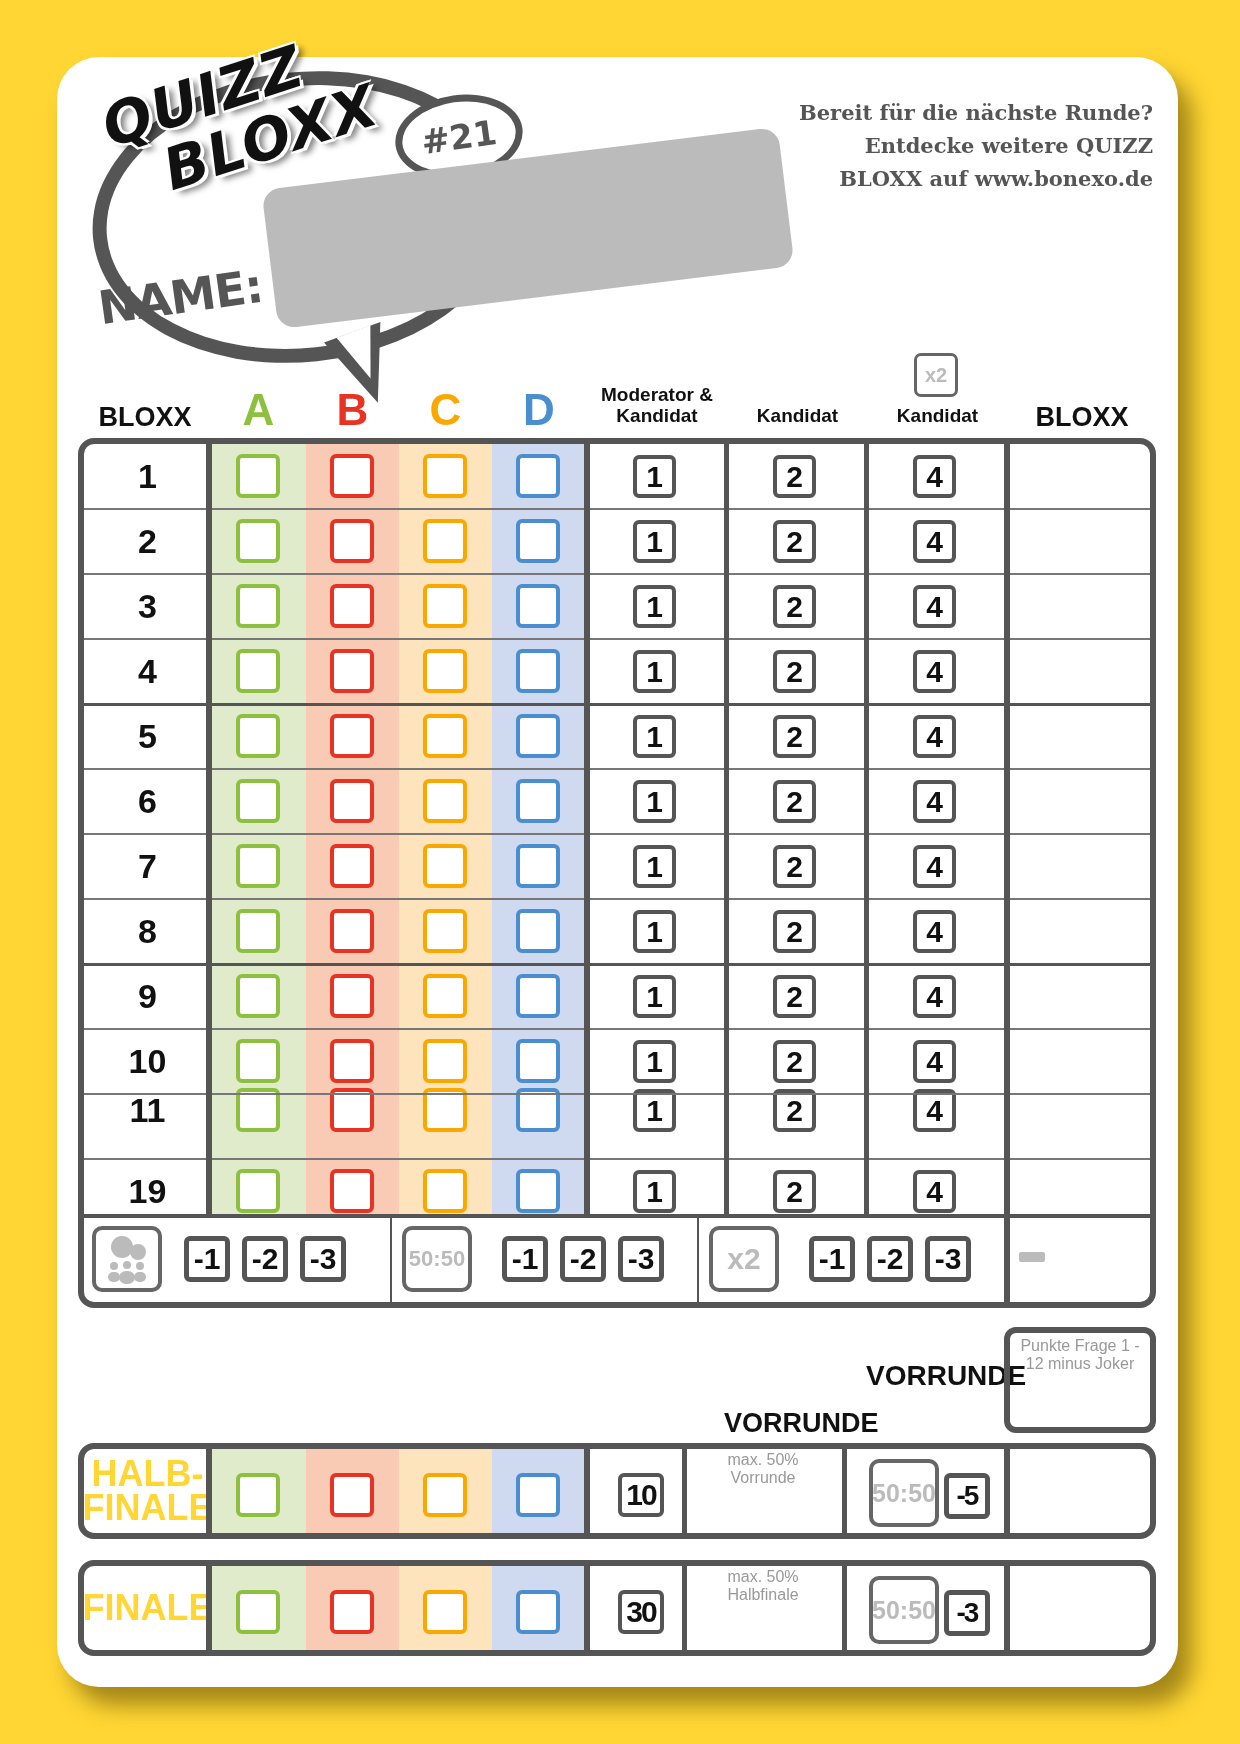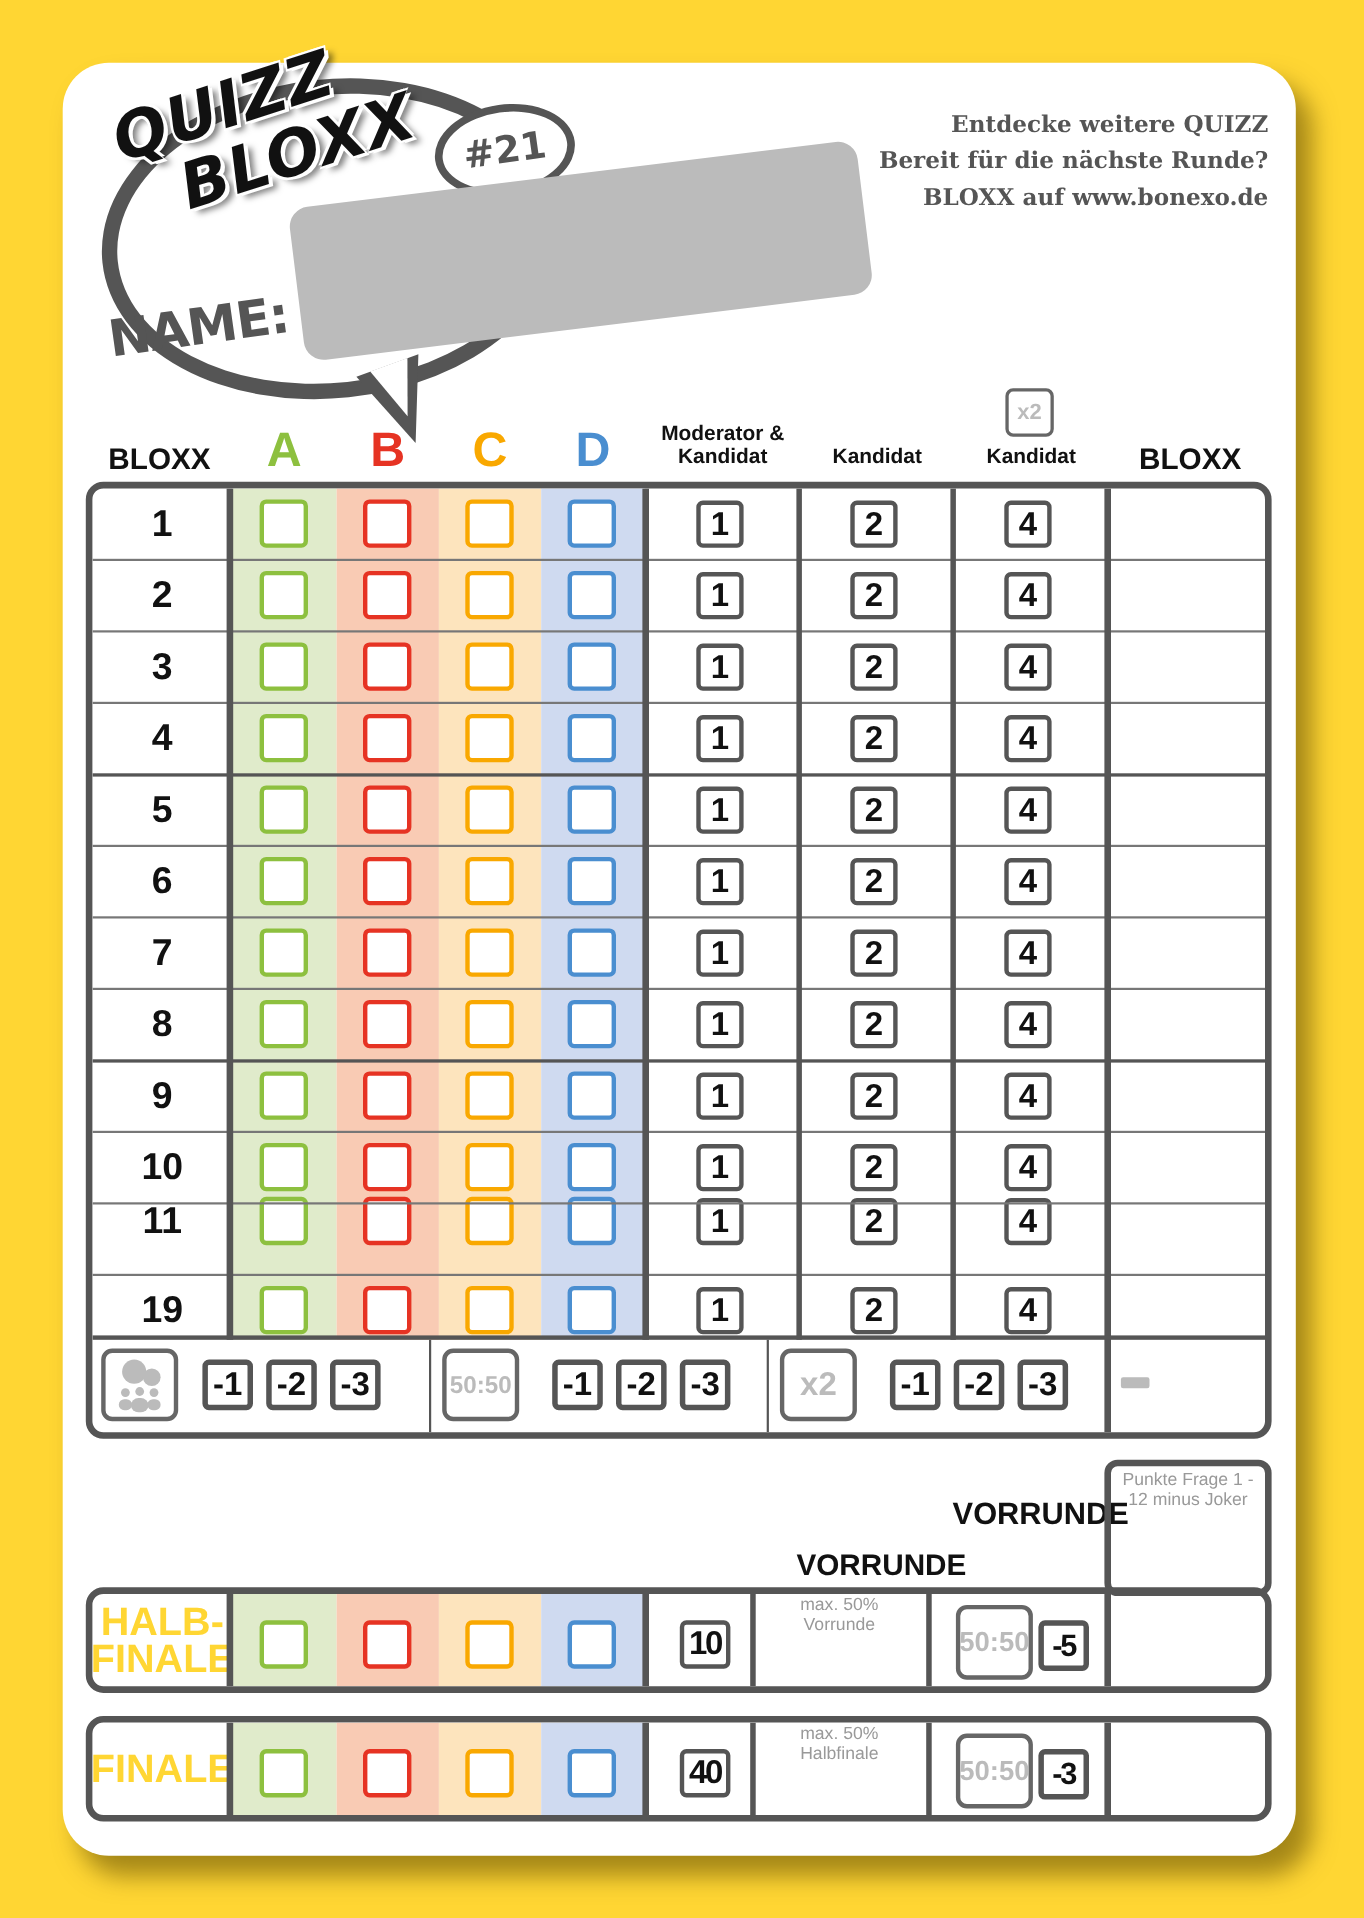--- a/index.html
+++ b/index.html
@@ -37,21 +37,21 @@
   .qnum{position:absolute;left:0;width:127px;text-align:center;font-size:34px;font-weight:bold;color:#111;line-height:65px;}
   .chk{position:absolute;width:44px;height:44px;border-radius:6px;box-sizing:border-box;background:#fff;border:4px solid;top:10px;}
   .pt{position:absolute;top:11px;width:43px;height:43px;border:4px solid #555;border-radius:6px;box-sizing:border-box;background:#fff;display:flex;align-items:center;justify-content:center;font-size:30px;font-weight:bold;color:#111;}
   .joker-row{position:absolute;left:0;right:0;bottom:0;height:84px;border-top:4px solid #555;}
   .jicon{position:absolute;top:8px;width:70px;height:66px;border:4px solid #666;border-radius:10px;box-sizing:border-box;display:flex;align-items:center;justify-content:center;color:#bbb;font-weight:bold;font-size:26px;}
   .jmin{position:absolute;top:18px;width:46px;height:46px;border:5px solid #555;border-radius:6px;box-sizing:border-box;background:#fff;display:flex;align-items:center;justify-content:center;font-size:30px;font-weight:bold;color:#111;}
   .dash{position:absolute;width:26px;height:10px;background:#bbb;border-radius:2px;}
 
   
   .vorrunde-label{left:866px;top:1360px;font-size:28px;font-weight:bold;color:#111;}
-  .vorrunde-box{left:1004px;top:1327px;width:152px;height:124px;border:6px solid #555;border-radius:12px;box-sizing:border-box;text-align:center;color:#999;font-size:16px;line-height:18px;padding-top:4px;}
+  .vorrunde-box{left:1004px;top:1327px;width:152px;height:106px;border:6px solid #555;border-radius:12px;box-sizing:border-box;text-align:center;color:#999;font-size:16px;line-height:18px;padding-top:4px;}
   .einsatz-label{left:724px;top:1408px;font-size:27px;font-weight:bold;color:#111;}
 
   
   .frow{position:absolute;left:78px;width:1078px;height:96px;border:6px solid #555;border-radius:16px;box-sizing:border-box;overflow:hidden;}
   .flabel{position:absolute;left:0;width:127px;top:0;bottom:0;display:flex;align-items:center;justify-content:center;text-align:center;color:#ffd633;font-weight:bold;font-size:36px;line-height:34px;}
   .fchk{position:absolute;top:24px;width:44px;height:44px;border-radius:6px;box-sizing:border-box;background:#fff;border:4px solid;}
   .fpt{position:absolute;top:24px;width:46px;height:44px;border:4px solid #555;border-radius:6px;box-sizing:border-box;background:#fff;display:flex;align-items:center;justify-content:center;font-size:30px;font-weight:bold;color:#111;letter-spacing:-2px;}
   .fnote{position:absolute;top:2px;text-align:center;color:#999;font-size:16px;line-height:18px;}
   .f5050{position:absolute;top:10px;width:70px;height:68px;border:4px solid #666;border-radius:10px;box-sizing:border-box;display:flex;align-items:center;justify-content:center;color:#bbb;font-weight:bold;font-size:25px;}
   .fmin{position:absolute;top:24px;width:46px;height:46px;border:5px solid #555;border-radius:6px;box-sizing:border-box;background:#fff;display:flex;align-items:center;justify-content:center;font-size:28px;font-weight:bold;color:#111;letter-spacing:-2px;}
@@ -65,22 +65,22 @@
 <div class="abs bubble-tail"></div>
 <div class="abs bubble-tail-in"></div>
 <div class="abs logo title-font">
   <div>QUIZZ</div>
   <div class="l2">BLOXX</div>
 </div>
 <div class="abs issue title-font">#21</div>
 <div class="abs name-field"></div>
 <div class="abs name-label title-font">NAME:</div>
 <div class="abs promo">
+  <div>Bereit für die nächste Runde?</div>
   <div>Entdecke weitere QUIZZ</div>
-  <div>Bereit für die nächste Runde?</div>
   <div>BLOXX auf www.bonexo.de</div>
 </div>
 
 <div class="hdr hdr-big cond" style="left:80px;width:130px;top:402px;">BLOXX</div>
 <div class="hdr hdr-abcd cond" style="left:211px;width:95px;top:388px;color:#8dc03f;">A</div>
 <div class="hdr hdr-abcd cond" style="left:306px;width:93px;top:388px;color:#e63323;">B</div>
 <div class="hdr hdr-abcd cond" style="left:399px;width:93px;top:388px;color:#f9a800;">C</div>
 <div class="hdr hdr-abcd cond" style="left:492px;width:94px;top:388px;color:#4a8ed0;">D</div>
 <div class="hdr hdr-small cond" style="left:586px;width:142px;top:384px;">
   <div>Moderator &amp;</div>
@@ -321,21 +321,21 @@
 <div class="frow" style="top:1560px;">
   <div class="band" style="left:127px;width:95px;background:#e0ebcb;bottom:0;"></div>
   <div class="band" style="left:222px;width:93px;background:#f9cbb4;bottom:0;"></div>
   <div class="band" style="left:315px;width:93px;background:#fde4bd;bottom:0;"></div>
   <div class="band" style="left:408px;width:94px;background:#cfdaf0;bottom:0;"></div>
   <div class="flabel cond">FINALE</div>
   <div class="fchk" style="left:152px;border-color:#8dc03f;"></div>
   <div class="fchk" style="left:246px;border-color:#e63323;"></div>
   <div class="fchk" style="left:339px;border-color:#f9a800;"></div>
   <div class="fchk" style="left:432px;border-color:#4a8ed0;"></div>
-  <div class="fpt" style="left:534px;">40</div>
+  <div class="fpt" style="left:534px;">30</div>
   <div class="fnote" style="left:604px;width:150px;">
     <div>max. 50%</div>
     <div>Halbfinale</div>
   </div>
   <div class="f5050" style="left:785px;">50:50</div>
   <div class="fmin" style="left:860px;">-3</div>
   <div class="vline" style="left:122px;width:6px;height:100%;"></div>
   <div class="vline" style="left:500px;width:6px;height:100%;"></div>
   <div class="vline" style="left:598px;width:5px;height:100%;"></div>
   <div class="vline" style="left:758px;width:5px;height:100%;"></div>

